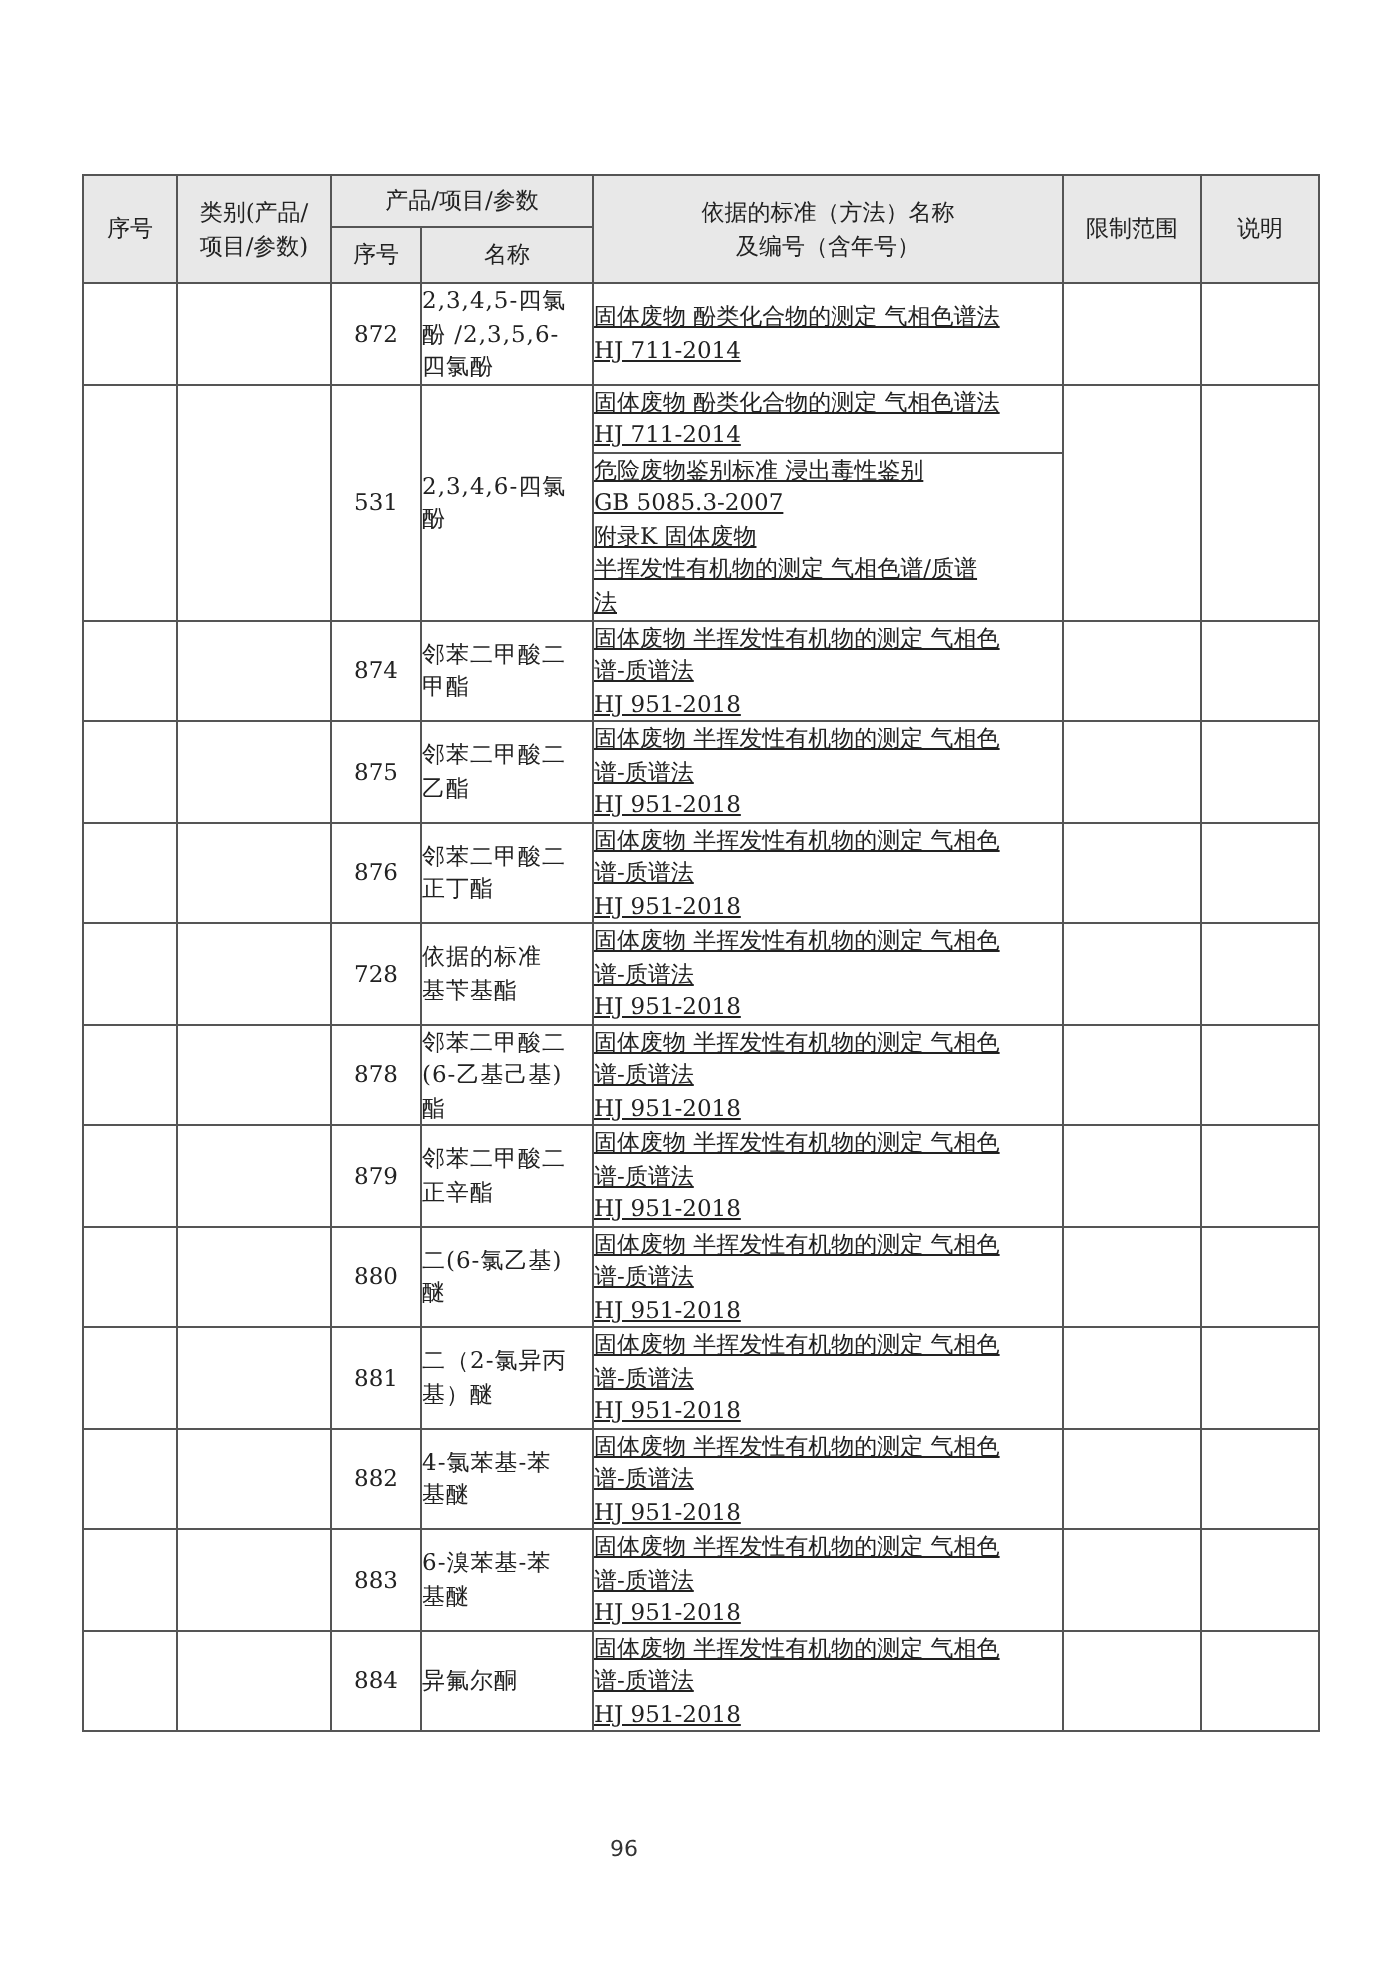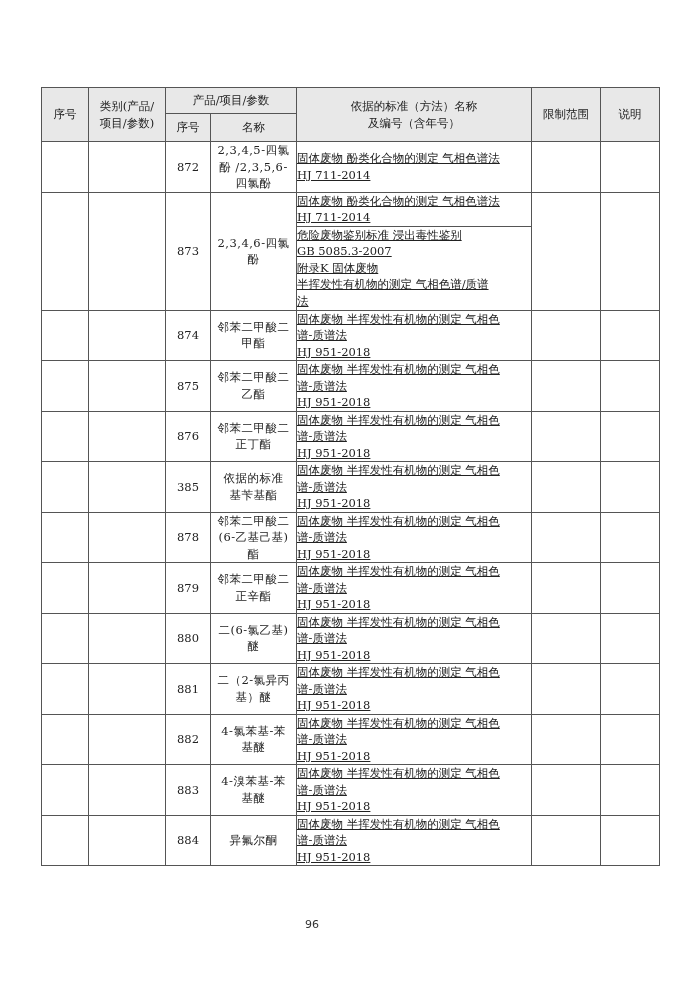--- a/index.html
+++ b/index.html
@@ -10,21 +10,21 @@
   table.std td, table.std th { border: 1px solid #555; padding: 0; vertical-align: middle; }
   table.std th { background: #e8e8e8; font-weight: normal; text-align: center; }
   .c-seq { width: 47px; }
   .c-cat { width: 77px; }
   .c-no { width: 45px; }
   .c-name { width: 86px; }
   .c-std { width: 235px; }
   .c-lim { width: 69px; }
   .c-note { width: 59px; }
   td.no { text-align: center; }
-  td.name { padding: 0 3px 0 5px; text-align: center; letter-spacing: 0.5px; }
+  td.name { padding: 0 3px 0 5px; text-align: left; letter-spacing: 0.5px; }
   td.std { padding: 0 4px 0 5px; text-align: left; text-decoration: underline; }
   .line { display: block; white-space: nowrap; }
   .page-num { position: absolute; top: 918px; left: 0; width: 624px; text-align: center;
               font-family: "DejaVu Sans", "Liberation Sans", sans-serif; font-size: 11px; color: #333; }
 </style>
 </head>
 <body>
 
 <table class="std">
   <colgroup>
@@ -69,21 +69,21 @@
         <td class="std">
           <span class="line">固体废物 酚类化合物的测定 气相色谱法</span>
           <span class="line">HJ 711-2014</span>
         </td>
         <td rowspan="1"></td>
         <td rowspan="1"></td>
       </tr>
       <tr style="height: 34px;">
         <td rowspan="2"></td>
         <td rowspan="2"></td>
-        <td rowspan="2" class="no">873</td>
+        <td rowspan="2" class="no">531</td>
         <td rowspan="2" class="name">
           <span class="line">2,3,4,6-四氯</span>
           <span class="line">酚</span>
         </td>
         <td class="std">
           <span class="line">固体废物 酚类化合物的测定 气相色谱法</span>
           <span class="line">HJ 711-2014</span>
         </td>
         <td rowspan="2"></td>
         <td rowspan="2"></td>
@@ -141,21 +141,21 @@
           <span class="line">固体废物 半挥发性有机物的测定 气相色</span>
           <span class="line">谱-质谱法</span>
           <span class="line">HJ 951-2018</span>
         </td>
         <td rowspan="1"></td>
         <td rowspan="1"></td>
       </tr>
       <tr style="height: 50px;">
         <td rowspan="1"></td>
         <td rowspan="1"></td>
-        <td rowspan="1" class="no">385</td>
+        <td rowspan="1" class="no">728</td>
         <td rowspan="1" class="name">
           <span class="line">依据的标准</span>
           <span class="line">基苄基酯</span>
         </td>
         <td class="std">
           <span class="line">固体废物 半挥发性有机物的测定 气相色</span>
           <span class="line">谱-质谱法</span>
           <span class="line">HJ 951-2018</span>
         </td>
         <td rowspan="1"></td>
@@ -240,21 +240,21 @@
           <span class="line">HJ 951-2018</span>
         </td>
         <td rowspan="1"></td>
         <td rowspan="1"></td>
       </tr>
       <tr style="height: 50px;">
         <td rowspan="1"></td>
         <td rowspan="1"></td>
         <td rowspan="1" class="no">883</td>
         <td rowspan="1" class="name">
-          <span class="line">4-溴苯基-苯</span>
+          <span class="line">6-溴苯基-苯</span>
           <span class="line">基醚</span>
         </td>
         <td class="std">
           <span class="line">固体废物 半挥发性有机物的测定 气相色</span>
           <span class="line">谱-质谱法</span>
           <span class="line">HJ 951-2018</span>
         </td>
         <td rowspan="1"></td>
         <td rowspan="1"></td>
       </tr>

